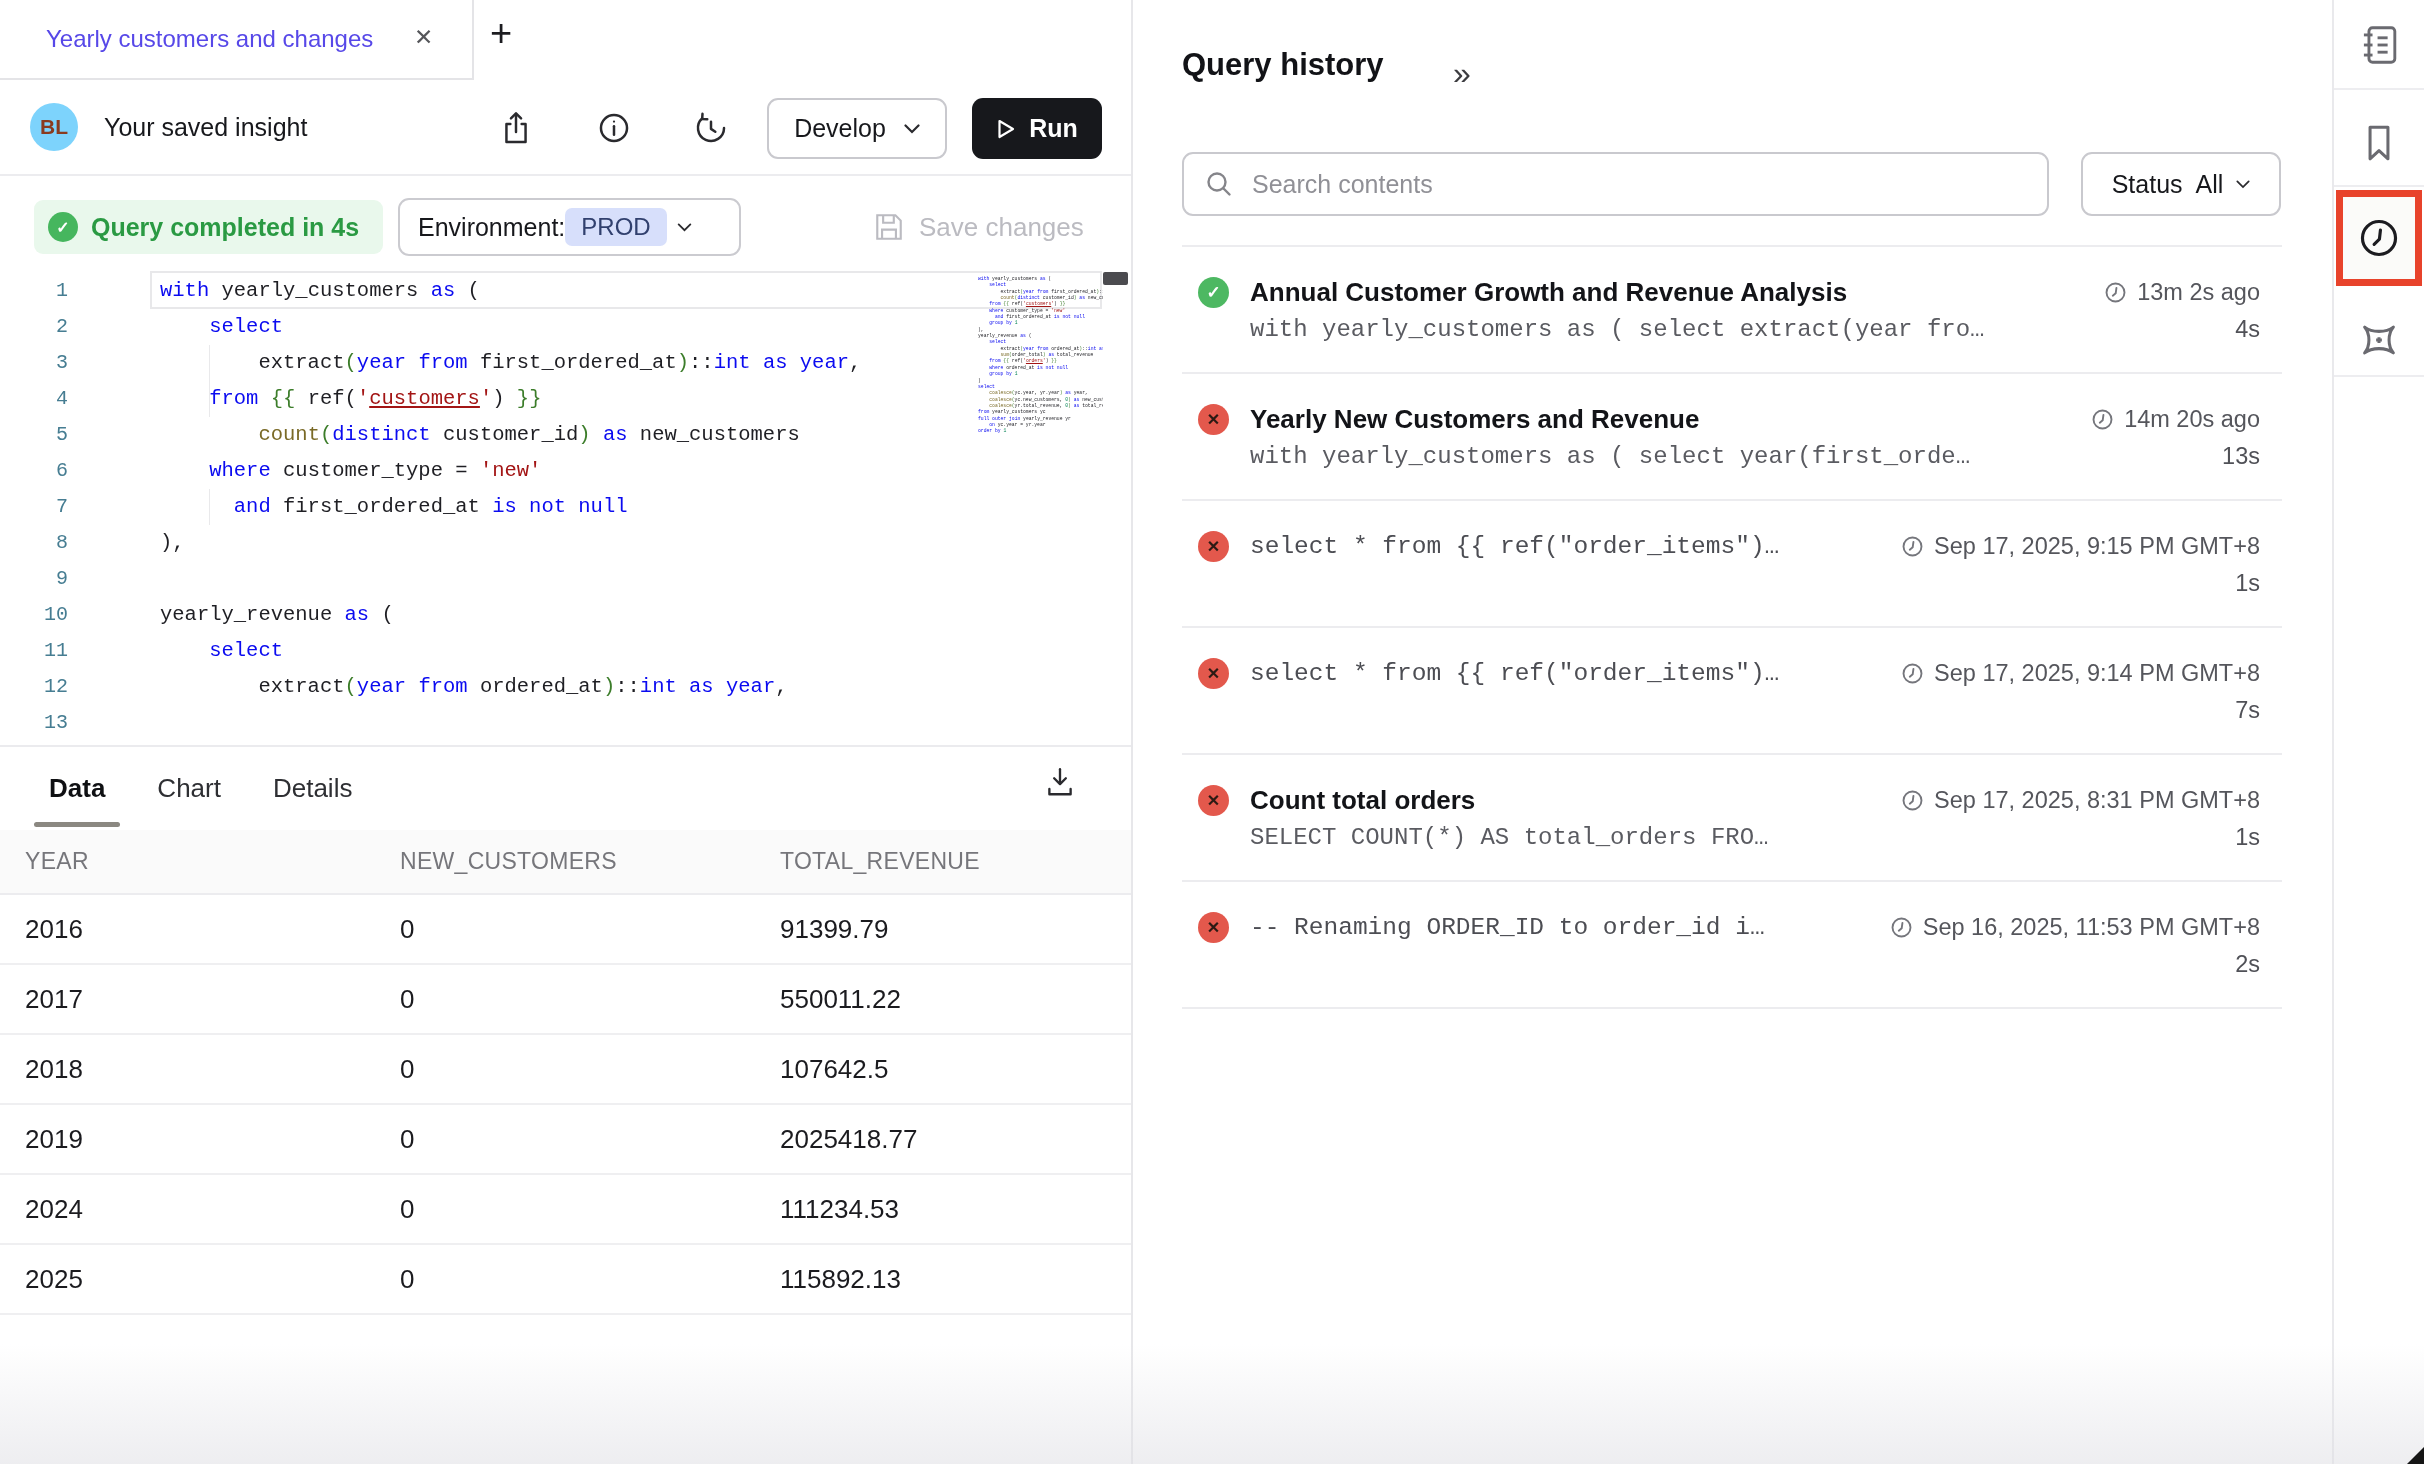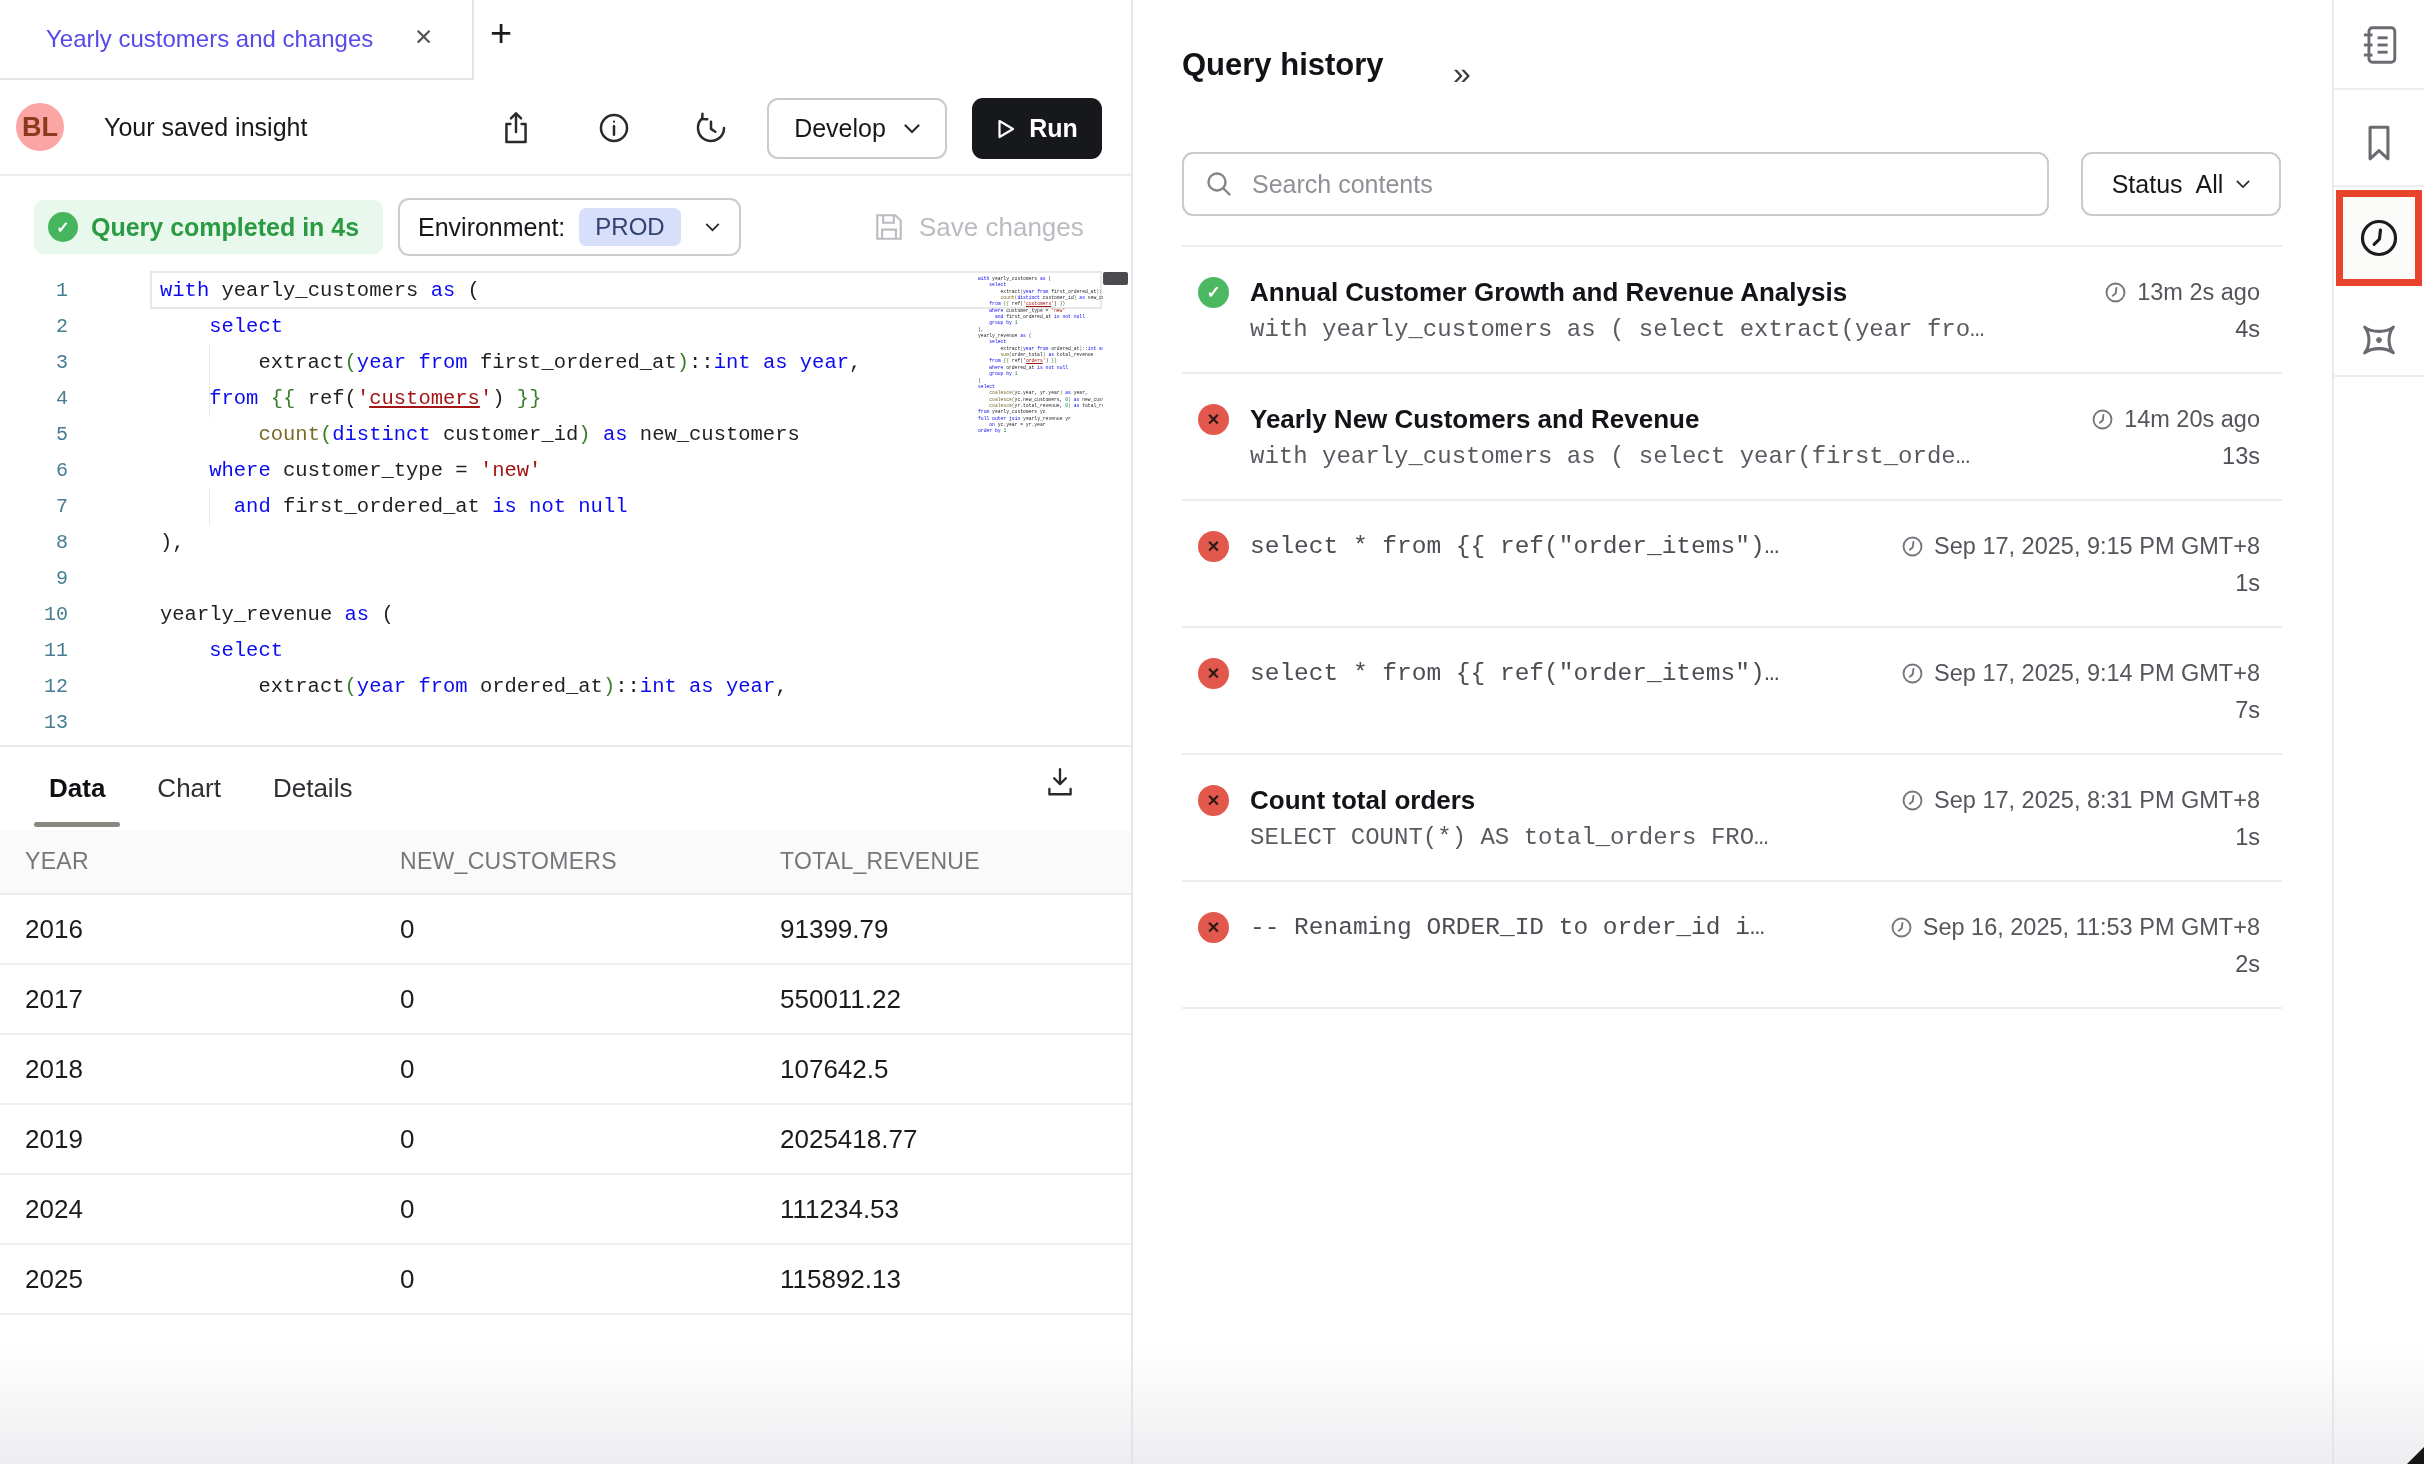--- a/index.html
+++ b/index.html
@@ -11,38 +11,38 @@
   .file-tab{position:absolute;left:0;top:0;width:474px;height:80px;box-sizing:border-box;
     border-right:2px solid #e4e4e7;border-bottom:2px solid #e4e4e7;
     display:flex;align-items:center;padding-left:46px;cursor:default}
   .file-tab-title{color:#5748e8;font-size:24px;white-space:nowrap}
   .tab-close{position:absolute;left:414px;top:24px;font-size:23px;color:#55565a}
   .new-tab{position:absolute;left:490px;top:12px;font-size:38px;font-weight:300;color:#1c1c20}
 
   
   .app-toolbar{position:absolute;left:0;top:80px;width:1131px;height:96px;box-sizing:border-box;
     border-bottom:2px solid #ececef}
-  .avatar{position:absolute;left:16px;top:23px;width:48px;height:48px;border-radius:50%;
-    background:#fca5a5;color:#8a3b1e;font-weight:700;font-size:27px;
+  .avatar{position:absolute;left:30px;top:23px;width:48px;height:48px;border-radius:50%;
+    background:#7dd3fc;color:#8a3b1e;font-weight:700;font-size:21px;
     display:flex;align-items:center;justify-content:center}
   .insight-label{position:absolute;left:104px;top:0;height:94px;line-height:94px;font-size:25px}
   .icon-btn{position:absolute;top:28px;width:40px;height:40px;display:flex;align-items:center;justify-content:center}
   .btn{box-sizing:border-box;border-radius:11px;display:flex;align-items:center;justify-content:center;
     font-size:25px;cursor:pointer}
   .develop-btn{position:absolute;left:767px;top:18px;width:180px;height:61px;border:2px solid #c9c9ce;gap:18px}
   .run-btn{position:absolute;left:972px;top:18px;width:130px;height:61px;background:#17181c;color:#fff;
     gap:13px;font-weight:600}
 
   
   .status-pill{position:absolute;left:34px;top:200px;height:54px;border-radius:9px;background:#e9f8ec;
     color:#2a9a43;font-size:25px;font-weight:600;display:flex;align-items:center;gap:13px;padding:0 24px 0 14px}
   .check-bub{width:30px;height:30px;border-radius:50%;background:#46b65e;color:#fff;font-size:16px;
     display:flex;align-items:center;justify-content:center}
   .env-select{position:absolute;left:398px;top:198px;width:343px;height:58px;border:2px solid #cbcbd0;
-    border-radius:11px;box-sizing:border-box;display:flex;align-items:center;padding:0 18px;gap:14px;font-size:25px}
+    border-radius:11px;box-sizing:border-box;display:flex;align-items:center;padding:0 18px;font-size:25px}
   .env-chip{background:#d7dffb;color:#31406e;border-radius:7px;padding:5px 16px;font-size:24px}
   .save-btn{position:absolute;left:873px;top:198px;height:58px;display:flex;align-items:center;gap:14px;
     color:#bbbbc1;font-size:26px}
 
   
   .editor{position:absolute;left:0;top:270px;width:1131px;height:462px;overflow:hidden}
   .cur-line{position:absolute;left:150px;top:1px;width:952px;height:38px;border:2px solid #e8e8ea;box-sizing:border-box}
   #gutter{position:absolute;left:0;top:3px;width:68px;text-align:right;color:#467d92;
     font:20px/36px "Liberation Mono",monospace}
   #code-content{position:absolute;left:160px;top:3px;width:815px;overflow:hidden}

